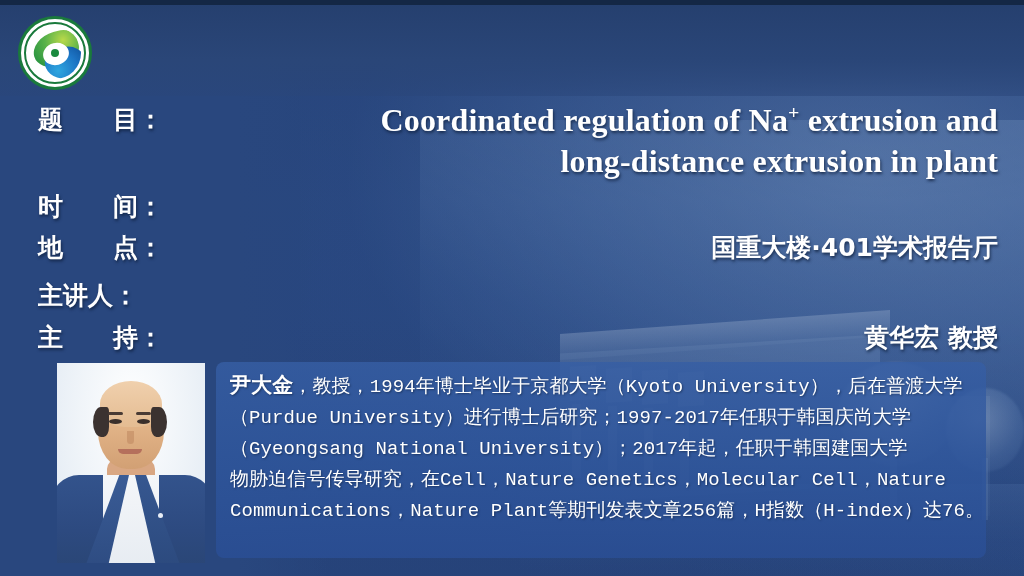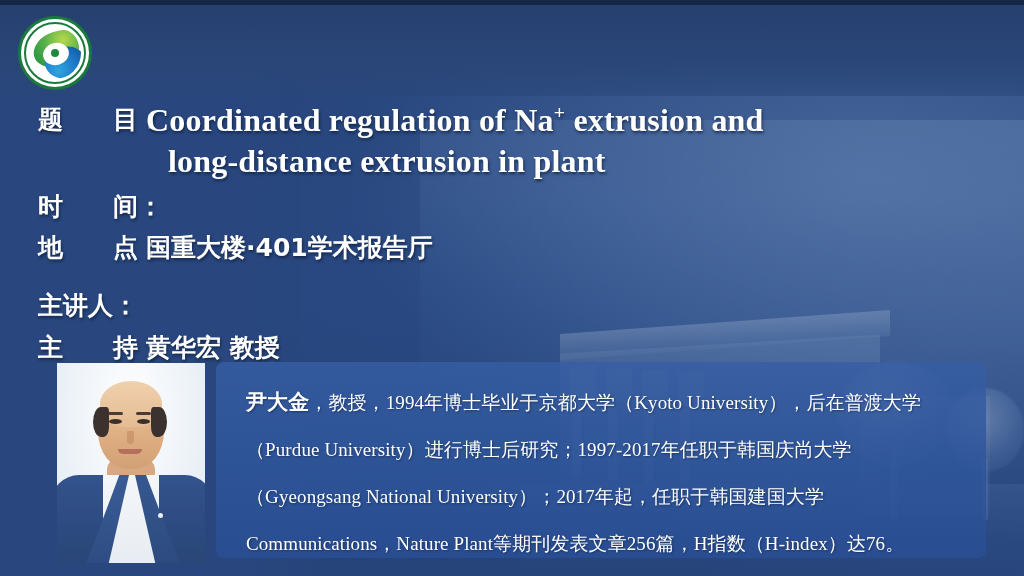--- a/index.html
+++ b/index.html
@@ -196,20 +196,21 @@
     font-weight: 700;
     font-size: 25px;
     letter-spacing: 0px;
     white-space: pre;
     line-height: 1.28;
   }
   .row-value {
     flex: 1 1 auto;
     font-weight: 700;
     line-height: 1.28;
+    text-align: right;
   }
 
   .row-topic { margin-top: 4px; }
   .row-topic .row-label { font-size: 25px; padding-top: 4px; }
   .row-topic .row-value {
     font-family: "Liberation Serif", "DejaVu Serif", serif;
     font-size: 32px;
     letter-spacing: .2px;
   }
   .row-topic .topic-l2 { display:block; padding-left: 22px; }
@@ -217,21 +218,21 @@
 
   .row-time { margin-top: 9px; }
   .row-time .row-value,
   .row-place .row-value,
   .row-speaker .row-value,
   .row-host .row-value {
     font-family: "DejaVu Sans", "Liberation Sans", sans-serif;
     font-size: 25px;
   }
   .row-place { margin-top: 9px; }
-  .row-speaker { margin-top: 26px; }
+  .row-speaker { margin-top: 16px; }
   .row-speaker .row-value { font-size: 24px; letter-spacing: .2px; }
   .row-host { margin-top: 10px; }
 
   
   .portrait {
     position: absolute;
     left: 57px; top: 363px;
     width: 148px; height: 200px;
     overflow: hidden;
     background: linear-gradient(180deg, #f1f4f7 0%, #e7edf4 55%, #dde6f0 100%);
@@ -332,23 +333,23 @@
     position: absolute;
     left: 216px; top: 362px;
     width: 770px; height: 196px;
     border-radius: 8px;
     background: linear-gradient(180deg, rgba(54,94,164,.82) 0%, rgba(46,85,155,.86) 55%, rgba(42,78,148,.88) 100%);
     box-sizing: border-box;
     padding: 9px 12px 6px 14px;
     overflow: hidden;
   }
   .bio p {
-    margin: 16px;
+    margin: 0;
     color: #ffffff;
-    font-family: Liberation Serif, serif;
+    font-family: Liberation Mono, monospace;
     font-size: 19px;
     line-height: 31px;
     letter-spacing: .1px;
     white-space: nowrap;
     text-shadow: 1px 1px 2px rgba(16,34,64,.6);
   }
   .bio .nm { font-weight: 700; font-size: 21px; }
   .bio .l2, .bio .l3, .bio .l4 { text-indent: 0; }
 </style>
 </head>
@@ -443,16 +444,17 @@
     <div class="p-eyeL"></div>
     <div class="p-eyeR"></div>
     <div class="p-nose"></div>
     <div class="p-mouth"></div>
   </div>
 
   <div class="bio">
     <p><span class="nm">尹大金</span><span>，教授，1994年博士毕业于京都大学（Kyoto University），后在普渡大学</span></p>
     <p class="l2">（Purdue University）进行博士后研究；1997-2017年任职于韩国庆尚大学</p>
     <p class="l3">（Gyeongsang National University）；2017年起，任职于韩国建国大学</p>
+    <p>物胁迫信号传导研究，在Cell，Nature Genetics，Molecular Cell，Nature</p>
     <p>Communications，Nature Plant等期刊发表文章256篇，H指数（H-index）达76。</p>
   </div>
 
 </div>
 
 </body></html>

